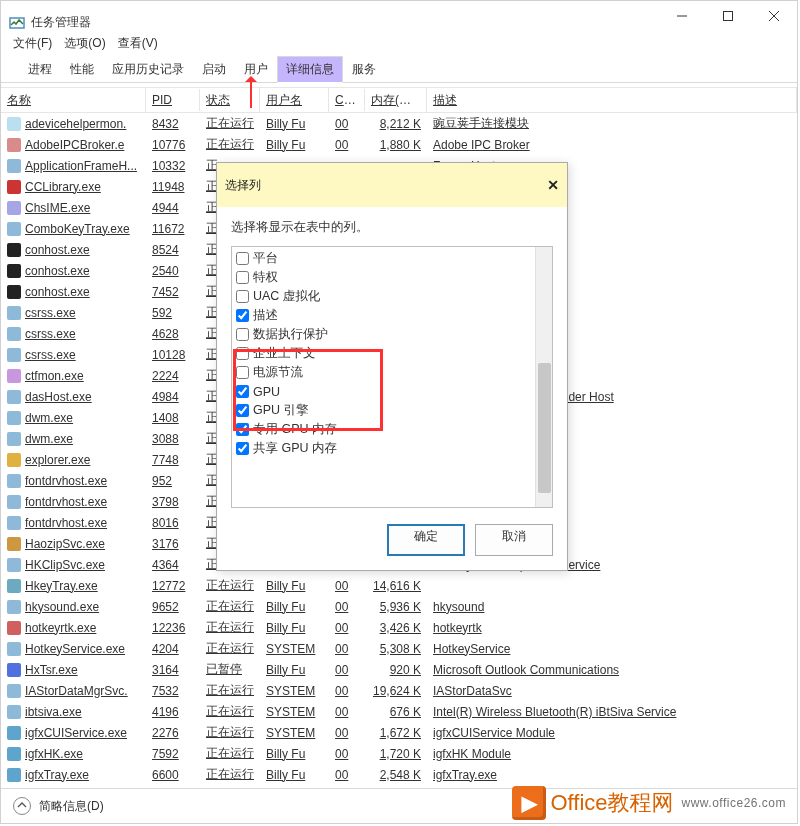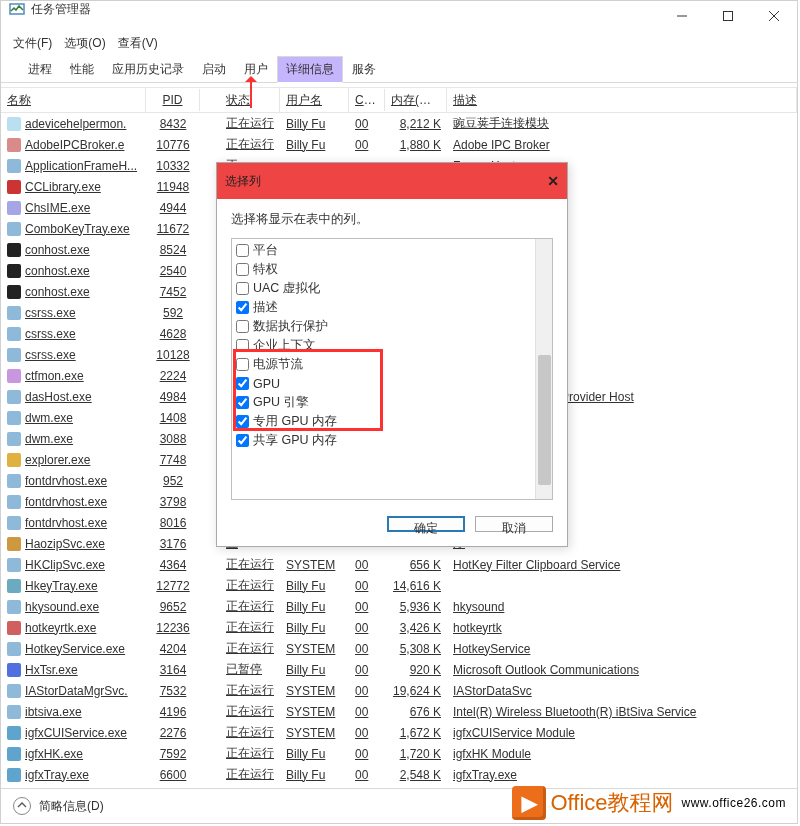--- a/index.html
+++ b/index.html
@@ -1,64 +1,64 @@
 <!DOCTYPE html>
 <html><head>
   <meta charset="utf-8">
   <style>
     * { box-sizing: border-box; margin: 0; padding: 0; }
     body { font-family: "Microsoft YaHei", "Segoe UI", sans-serif; font-size: 12px; background: #fff; width: 800px; height: 826px; position: relative; overflow: hidden; color: #323232; }
     .window { border: 1px solid #d0d0d0; width: 798px; height: 824px; position: absolute; top: 0; left: 0; background: #fff; display: flex; flex-direction: column; }
-    .titlebar { height: 30px; display: flex; align-items: flex-start; padding: 0 0 0 8px; }
+    .titlebar { height: 30px; display: flex; align-items: flex-end; padding: 0 0 0 8px; }
     .titlebar .icon { width: 16px; height: 16px; margin-right: 6px; }
     .titlebar .title { flex: 1; }
     .winbtn { width: 46px; height: 30px; display: flex; align-items: center; justify-content: center; color: #333; }
     .menubar { display: flex; gap: 4px; padding: 2px 8px; }
     .menubar span { padding: 2px 4px; }
     .tabbar { display: flex; border-bottom: 1px solid #d9d9d9; padding-left: 18px; position: relative; }
     .tab { padding: 4px 8px; border: 1px solid transparent; border-bottom: none; margin-bottom: -1px; }
     .tab.active { border-color: #d9d9d9; background: #c4b5fd; border-bottom: 1px solid #fff; }
     .arrow { position:absolute; left:249px; top:22px; width:2px; height:30px; background:#ff3030; }
     .arrow::before { content:''; position:absolute; top:-8px; left:-5px; border:6px solid transparent; border-bottom-color:#ff3030; }
     .table { flex: 1; overflow: hidden; }
     .thead, .trow { display: flex; align-items: center; height: 21px; text-decoration: underline; }
     .thead { border-top: 1px solid #e6e6e6; border-bottom: 1px solid #e6e6e6; height: 26px; background: #fff; margin-top: 4px; }
     .thead .cell { border-right: 1px solid #e6e6e6; padding: 4px 6px; white-space: nowrap; overflow: hidden; text-overflow: ellipsis; }
     .trow .cell { padding: 1px 6px; white-space: nowrap; overflow: hidden; text-overflow: ellipsis; }
     .appicon { width: 14px; height: 14px; display: inline-block; background: #8fb9d8; margin-right: 4px; border-radius: 2px; flex-shrink: 0; vertical-align: -3px;}
     .c-name { width: 145px; display:flex; align-items:center;}
-    .c-pid  { width: 54px; text-align: center; }
-    .c-stat { width: 60px; margin-left: 20px; }
+    .c-pid  { width: 54px; }
+    .c-stat { width: 60px; }
     .c-user { width: 69px; }
     .c-cpu  { width: 36px; text-align: left;}
     .c-mem  { width: 62px; text-align: right;}
     .c-desc { flex: 1; }
     .footer { border-top: 1px solid #d9d9d9; padding: 8px 12px; display: flex; align-items: center; }
     .chevron-circle{ width:18px;height:18px;border:1px solid #888;border-radius:50%;display:flex;align-items:center;justify-content:center;margin-right:8px;}
     .chevron-circle svg{width:10px;height:10px;}
     
     .dialog { position: absolute; left: 216px; top: 162px; width: 352px; background: #fff; border: 1px solid #aaa; box-shadow: 2px 2px 10px rgba(0,0,0,0.15); }
-    .dialog-titlebar { background: #ef4444; height: 36px; display: flex; align-items: center; padding: 4px 8px; color: #222; }
+    .dialog-titlebar { background: #fef9c3; height: 44px; display: flex; align-items: center; padding: 4px 8px; color: #222; }
     .dialog-titlebar .spacer { flex: 1; }
     .dialog-close { font-size: 14px; font-weight: bold; }
     .dialog-body { padding: 12px 14px 6px 14px; font-size: 12.5px; }
     .listbox { border: 1px solid #bfbfbf; margin-top: 10px; height: 262px; display:flex; }
     .list-inner{ flex:1; padding: 2px 4px;}
     .list-scroll{ width:17px; background:#f0f0f0; border-left:1px solid #e0e0e0; position:relative;}
     .list-scroll .thumb{position:absolute; left:2px; width:13px; background:#c7c7c7; top:116px; height:130px; border-radius:2px;}
     .chk-row { display: flex; align-items: center; height: 19px; gap: 4px; }
     .chk-row input { margin: 0; width:13px;height:13px;}
     .redbox { position: absolute; border: 3px solid #ff3030; }
     .dialog-footer { display: flex; justify-content: flex-end; gap: 10px; padding: 10px 14px 14px; }
-    .dlg-btn { width: 78px; height: 16px; border: 1px solid #aaa; background: #fdfdfd; text-align:center; line-height:22px; }
+    .dlg-btn { width: 78px; height: 32px; border: 1px solid #aaa; background: #fdfdfd; text-align:center; line-height:22px; }
     .dlg-btn.primary { border: 2px solid #2a7ab6; line-height:20px; }
     
     .watermark { position: absolute; right: 14px; bottom: 6px; display: flex; align-items: center; gap: 4px; font-size: 22px; color: #d86200; font-weight: 500; }
     .watermark .logo{width:34px;height:34px;background:#ec6d1a;border-radius:4px;display:flex;align-items:center;justify-content:center;color:#fff;font-weight:bold;font-size:20px;box-shadow:inset -3px -3px 0 rgba(0,0,0,0.15);}
-    .watermark .sub{ font-size:12px;color:#000000;margin-left:4px; letter-spacing:.5px;}
+    .watermark .sub{ font-size:12px;color:#737373;margin-left:4px; letter-spacing:.5px;}
     .tm-svg { width:16px; height:16px; display:block;}
   </style>
 </head>
 <body>
 
 <div class="window">
   <div class="titlebar">
     <span class="icon">
       <svg class="tm-svg" viewBox="0 0 16 16">
           <rect x="1" y="3" width="14" height="10" fill="none" stroke="#4a90c0" stroke-width="1.5"></rect>

